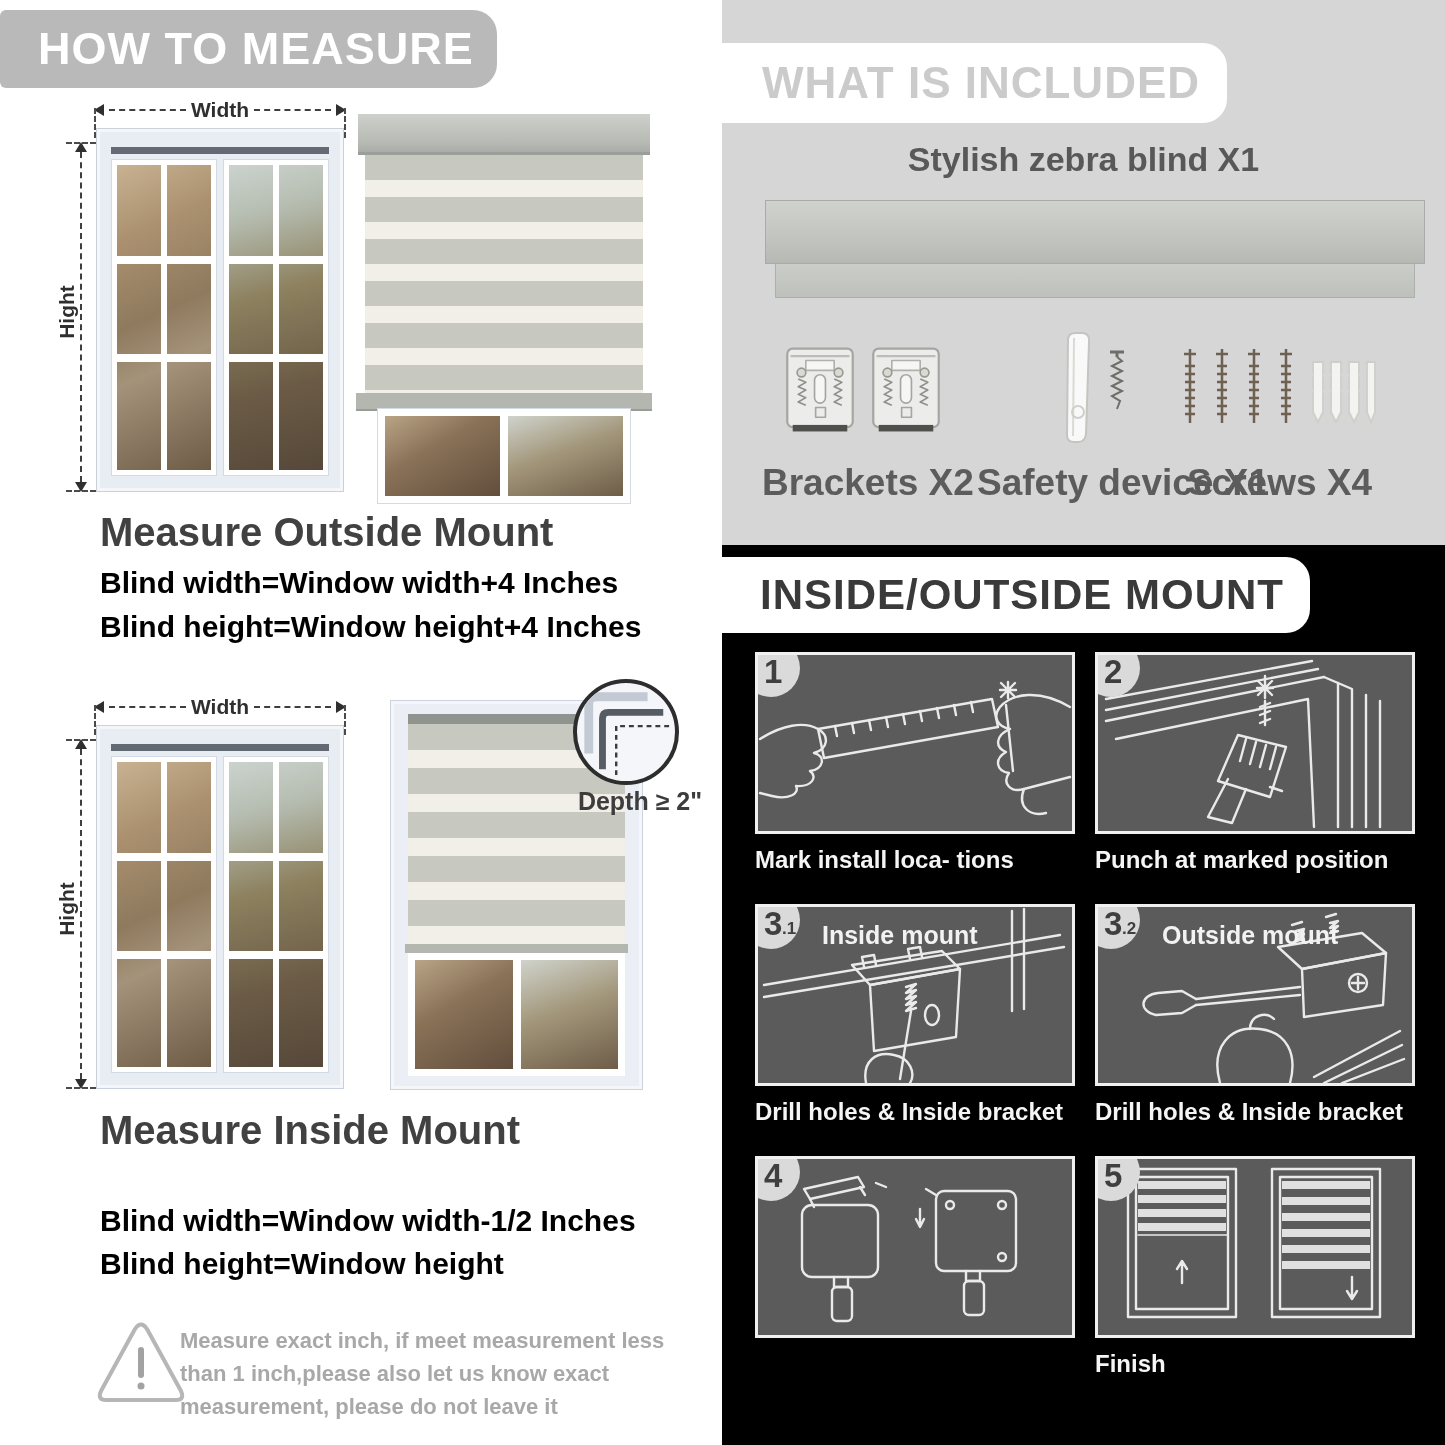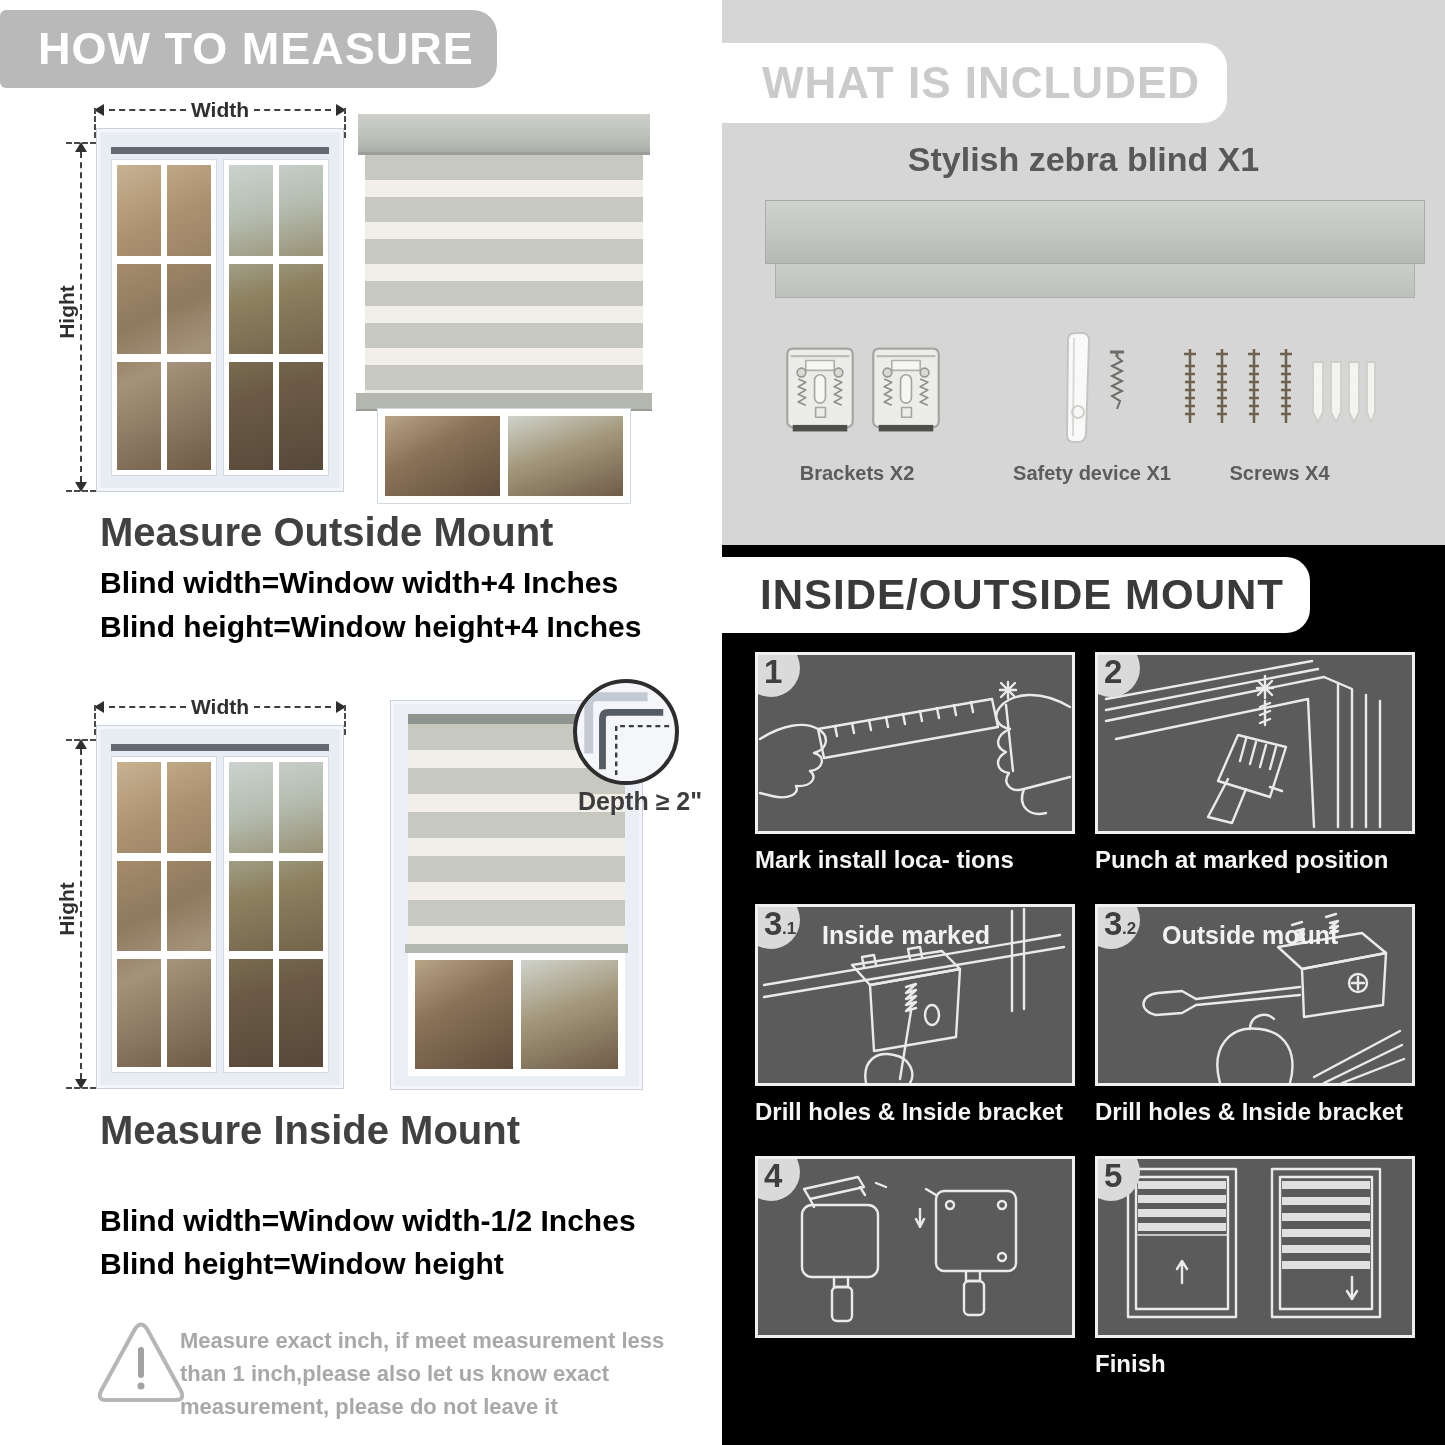--- a/index.html
+++ b/index.html
@@ -92,21 +92,21 @@
   .dark-sec{position:absolute;left:722px;top:545px;width:723px;height:900px;background:#000000;}
 
   .product-label{position:absolute;left:0;top:140px;width:100%;text-align:center;
                  color:#585858;font-size:34px;}
   .big-cassette{position:absolute;left:43px;top:200px;width:660px;height:64px;
                 background:linear-gradient(180deg,#d0d3cd,#c2c5bf 60%,#b6b9b3);
                 border:1px solid #a9aca6;box-sizing:border-box;}
   .big-rail{position:absolute;left:53px;top:264px;width:640px;height:34px;
             background:linear-gradient(180deg,#cbcec8,#bec1bb);
             border:1px solid #adb0aa;border-top:none;box-sizing:border-box;}
-  .part-label{position:absolute;top:462px;text-align:center;color:#5c5c5c;font-size:20px;
+  .part-label{position:absolute;top:462px;text-align:center;color:#5c5c5c;font-size:37px;
               white-space:nowrap;}
 
   
   .panel{position:absolute;width:320px;height:182px;border:3px solid #f0f0f0;
          background:#5b5b5b;overflow:hidden;box-sizing:border-box;}
   .badge{position:absolute;left:-16px;top:-16px;width:58px;height:58px;border-radius:50%;
          background:#dadada;color:#3f3f3f;}
   .badge span{position:absolute;left:22px;top:14px;font-size:33px;}
   .badge small{position:absolute;left:40px;top:28px;font-size:17px;}
   .step-title{position:absolute;left:64px;top:14px;color:#f2f2f2;font-size:25px;white-space:nowrap;}
@@ -352,21 +352,21 @@
           <ellipse cx="172" cy="108" rx="7" ry="10"></ellipse>
           <path d="M146 80 l10 -3 l-10 9 l10 -3 l-10 9 l10 -3 l-10 9 l10 -3 l-10 9 l10 -3"></path>
           <path d="M151 104 L140 172"></path>
           <path d="M106 176 C102 154 116 144 134 148 C150 151 156 166 150 176"></path>
         </g>
       </svg>
       <div class="badge">
           <span>3</span>
           <small>.1</small>
         </div>
-      <span class="step-title">Inside marked</span>
+      <span class="step-title">Inside mount</span>
     </div>
     <div class="caption" style="left:33px;top:553px;">Drill holes &amp;  Inside bracket</div>
 
     <div class="panel" style="left:373px;top:359px;">
       <svg class="art" viewBox="0 0 310 176">
         <g stroke="#eaeaea" stroke-width="2.4" fill="none" stroke-linecap="round" stroke-linejoin="round">
           <path d="M192 18 l10 -3 M196 24 l8 -2 l-8 7 l8 -2 l-8 7 l8 -2"></path>
           <path d="M226 10 l10 -3 M230 16 l8 -2 l-8 7 l8 -2 l-8 7 l8 -2"></path>
           <path d="M178 40 L262 26 L286 46 L202 62 Z"></path>
           <path d="M202 62 L286 46 L283 98 L204 110 Z"></path>

